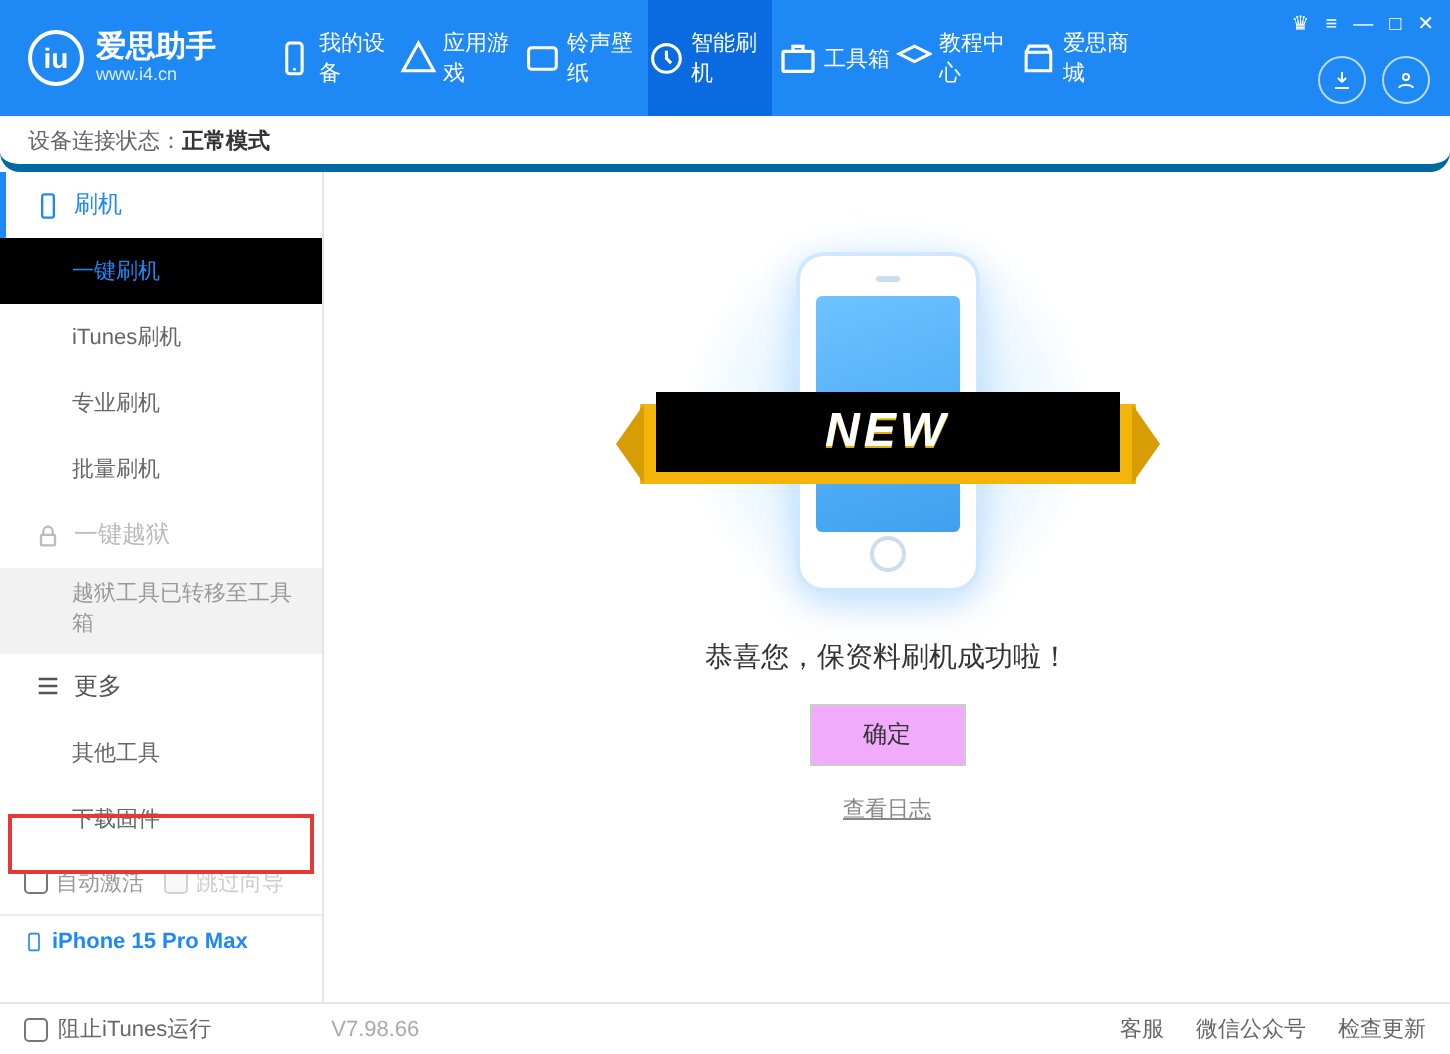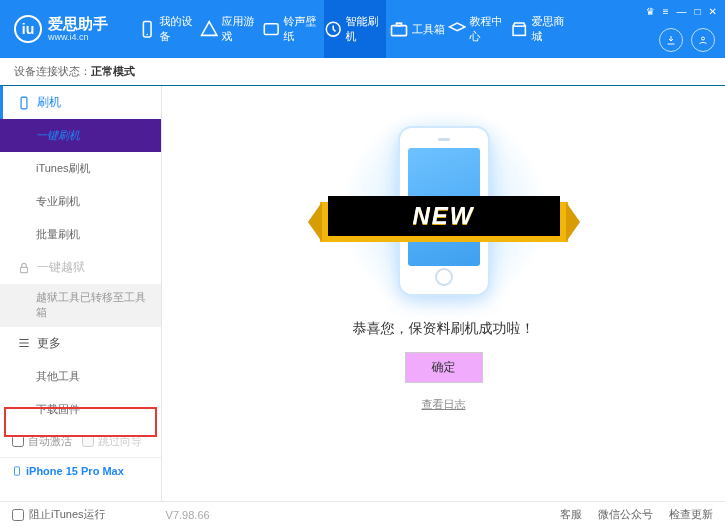--- a/index.html
+++ b/index.html
@@ -17,30 +17,30 @@
 .nav-item.active { background: #0a6be0; }
 .nav-icon { width: 20px; height: 20px; display: flex; align-items: center; justify-content: center; }
 .nav-icon svg { fill: #fff; }
 .header-right { position: absolute; right: 8px; top: 6px; display: flex; gap: 8px; color: #fff; font-size: 10px; align-items: center; }
 .header-right span { cursor: pointer; }
 .header-circles { position: absolute; right: 10px; bottom: 6px; display: flex; gap: 8px; }
 .circle-btn { width: 24px; height: 24px; border: 1.5px solid rgba(255,255,255,.7); border-radius: 50%; display: flex; align-items: center; justify-content: center; cursor: pointer; }
 .circle-btn svg { fill: #fff; width: 12px; height: 12px; }
 
 
-.status-bar { height: 28px; border-bottom: 1px solid #0369a1; display: flex; align-items: center; padding: 0 14px; font-size: 11px; color: #666; }
+.status-bar { height: 28px; border-bottom: 4px solid #0369a1; display: flex; align-items: center; padding: 0 14px; font-size: 11px; color: #666; border-radius: 10px; }
 .status-bar .mode { color: #333; font-weight: bold; }
 
 
 .body { display: flex; height: calc(100% - 58px - 28px - 26px); }
 .sidebar { width: 162px; border-right: 1px solid #e5e5e5; overflow: hidden; position: relative; }
 .side-header { display: flex; align-items: center; gap: 6px; padding: 8px 14px; color: #555; font-size: 12px; cursor: pointer; border-left: 3px solid transparent; }
 .side-header.active-parent { border-left: 3px solid #1e88f5; color: #1e88f5; }
 .side-sub { padding: 9px 14px 9px 36px; color: #666; font-size: 11px; cursor: pointer; }
-.side-sub.active { background: #4c1d95; color: #1e88f5; font-style: italic; }
+.side-sub.active { background: #000000; color: #1e88f5; }
 .side-sub.moved { background: #f2f2f2; color: #999; line-height: 1.4; padding-top: 6px; padding-bottom: 6px; }
 .side-lock { color: #bbb; }
 .side-icon { width: 14px; height: 14px; display: flex; align-items: center; justify-content: center; }
 .side-icon svg { fill: currentColor; width: 14px; height: 14px; }
 .red-box { position: absolute; left: 4px; right: 4px; border: 2px solid #e53935; height: 30px; bottom: 64px; pointer-events: none; }
 .checkbox-row { display: flex; gap: 10px; padding: 8px 12px; font-size: 11px; }
 .chk { display: flex; align-items: center; gap: 4px; color: #999; }
 .chk input { width: 12px; height: 12px; }
 .chk.disabled { color: #ccc; }
 .device-block { padding: 6px 12px; border-top: 1px solid #eee; }

